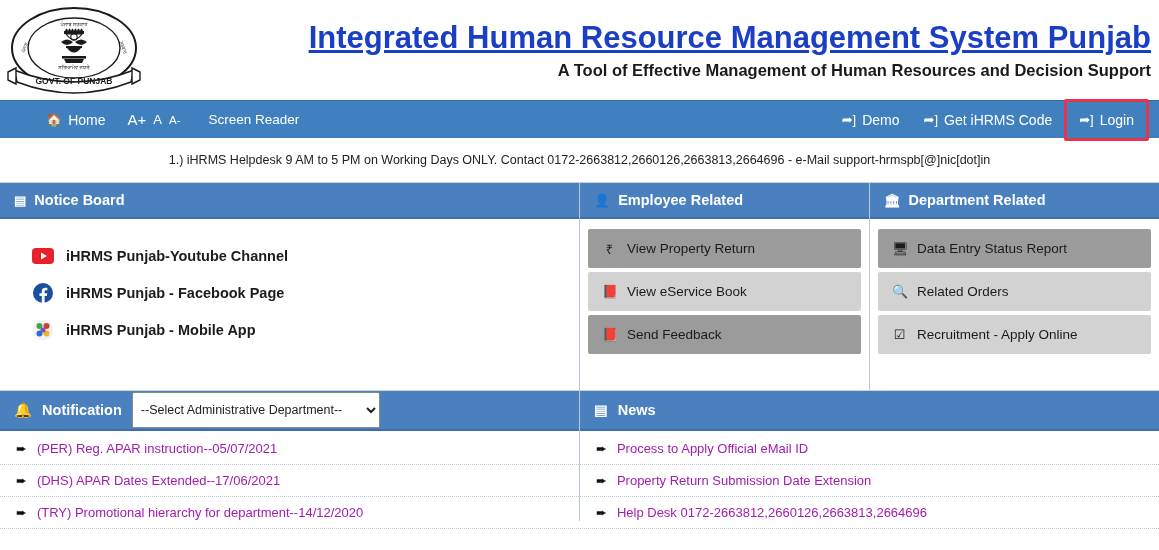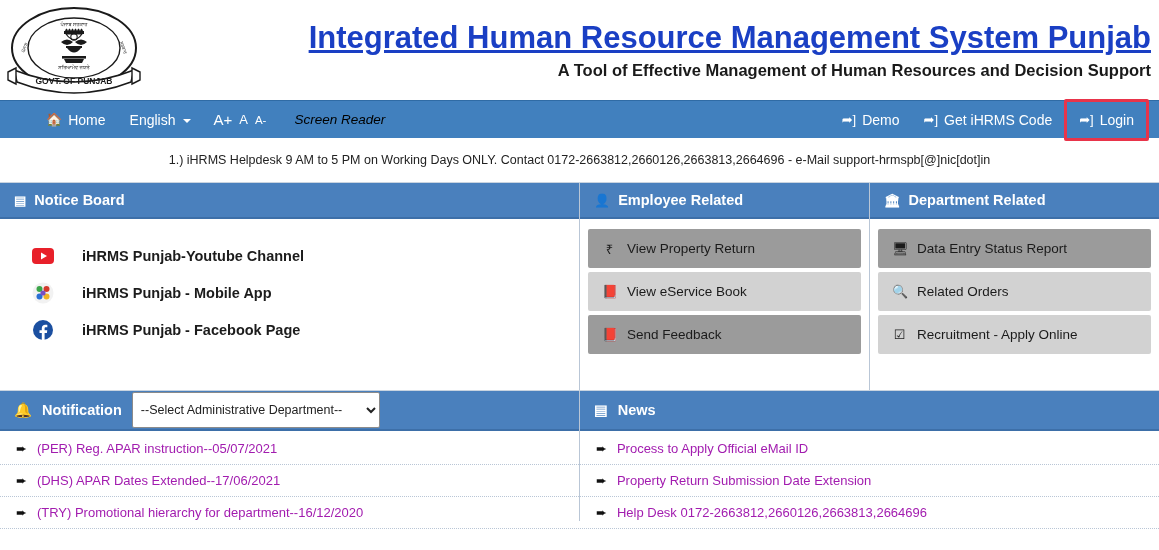--- a/index.html
+++ b/index.html
@@ -55,21 +55,21 @@
   .caret {
     display:inline-block; width:0;height:0;
     border-left:4px solid transparent;border-right:4px solid transparent;
     border-top:4px solid #fff; margin-left:2px; position:relative; top:1px;
   }
   .fontsize-group { display:flex; align-items:flex-end; gap: 7px; padding: 0 6px 0 10px; }
   .fs { color:#fff; text-decoration:none; line-height: 16px; }
   .fs.big { font-size: 15px; }
   .fs.mid { font-size: 13px; }
   .fs.sml { font-size: 11.5px; }
-  .screen-reader { padding-left: 22px; font-size: 13.5px; color:#000000; text-decoration:none;font-style:italic; }
+  .screen-reader { padding-left: 22px; font-size: 13.5px; color:#ffffff; text-decoration:none; }
   .login-wrap { position: relative; padding: 3px; }
   .login-highlight {
     position:absolute; left:0; top:-1px; right:0; bottom:-1px;
     border: 3px solid #e8344a; border-radius: 2px; pointer-events:none;
   }
 
   
   .helpdesk {
     height: 44px; display:flex; align-items:center; justify-content:center;
     font-size: 12.5px; color: #222; background:#fff;
@@ -84,21 +84,21 @@
   .panel-head {
     height: 36px; background:#4a80bd; color:#fff;
     display:flex; align-items:center; gap:8px;
     padding: 0 14px; font-size: 14.5px; font-weight: bold;
     border-bottom: 2px solid #3d6fa8;
   }
   .panel-head .ico { font-size: 13px; line-height:1; }
   .panel-body { padding: 16px 14px; }
 
   .social-list { display:flex; flex-direction:column; gap: 15px; padding: 10px 0 0 18px; }
-  .social-row { display:flex; align-items:center; gap: 28px; text-decoration:none; }
+  .social-row { display:flex; align-items:center; gap: 12px; text-decoration:none; }
   .social-label { font-size: 14.5px; font-weight: bold; color:#1c1c1c; white-space:nowrap; }
   .badge-icon { width:22px; height:22px; flex:0 0 22px; display:flex; align-items:center; justify-content:center; }
 
   .btn-list { padding: 10px 8px 0 8px; display:flex; flex-direction:column; gap: 4px; }
   .lbtn {
     height: 39px; display:flex; align-items:center; gap: 10px;
     padding: 0 14px; font-size: 13.5px; color:#1b1b1b;
     text-decoration:none; border-radius: 2px; white-space:nowrap;
   }
   .lbtn.dark { background:#9b9b9b; }
@@ -170,24 +170,20 @@
   </div>
 
   <div class="navbar">
     <div class="nav-left">
 
       <a class="nav-item" href="#">
         <span class="ico">🏠</span>
         <span>Home</span>
       </a>
 
-      <a class="nav-item" href="#">
-        <span>English</span>
-        <span class="caret"></span>
-      </a>
 
       <span class="fontsize-group">
         <a class="fs big" href="#">A+</a>
         <a class="fs mid" href="#">A</a>
         <a class="fs sml" href="#">A-</a>
       </span>
 
       <a class="screen-reader" href="#">Screen Reader</a>
     </div>
 
@@ -229,42 +225,42 @@
               <svg width="22" height="16" viewBox="0 0 22 16">
                   <rect width="22" height="16" rx="4" fill="#e8202a"></rect>
                   <path d="M9 4.5 L15 8 L9 11.5 Z" fill="#fff"></path>
                 </svg>
             </span>
             <span class="social-label">iHRMS Punjab-Youtube Channel</span>
           </a>
 
           <a class="social-row" href="#">
             <span class="badge-icon">
+              <svg width="20" height="20" viewBox="0 0 20 20">
+                  <circle cx="10" cy="10" r="10" fill="#1b4fa0"></circle>
+                  <path d="M11.6 20v-7h2.3l.35-2.7H11.6V8.6c0-.78.22-1.3 1.33-1.3h1.42V4.9c-.25-.03-1.1-.1-2.08-.1-2.06 0-3.47 1.26-3.47 3.56V10.3H6.5V13h2.3v7z" fill="#fff"></path>
+                </svg>
+            </span>
+            <span class="social-label">iHRMS Punjab - Facebook Page</span>
+          </a>
+
+          <a class="social-row" href="#">
+            <span class="badge-icon">
               <svg width="22" height="22" viewBox="0 0 22 22">
                 <circle cx="11" cy="11" r="10.5" fill="#f2f2f2"></circle>
                 <circle cx="7.5" cy="7" r="3" fill="#3ca54a"></circle>
                 <circle cx="14.5" cy="7" r="3" fill="#d33a2c"></circle>
                 <circle cx="7.5" cy="14.5" r="3" fill="#2a6fd4"></circle>
                 <circle cx="14.5" cy="14.5" r="3" fill="#f0b323"></circle>
                 <circle cx="11" cy="11" r="2.6" fill="#7a4fc0"></circle>
               </svg>
             </span>
             <span class="social-label">iHRMS Punjab - Mobile App</span>
           </a>
 
-          <a class="social-row" href="#">
-            <span class="badge-icon">
-              <svg width="20" height="20" viewBox="0 0 20 20">
-                  <circle cx="10" cy="10" r="10" fill="#1b4fa0"></circle>
-                  <path d="M11.6 20v-7h2.3l.35-2.7H11.6V8.6c0-.78.22-1.3 1.33-1.3h1.42V4.9c-.25-.03-1.1-.1-2.08-.1-2.06 0-3.47 1.26-3.47 3.56V10.3H6.5V13h2.3v7z" fill="#fff"></path>
-                </svg>
-            </span>
-            <span class="social-label">iHRMS Punjab - Facebook Page</span>
-          </a>
-
         </div>
       </div>
     </div>
 
     <div class="panel panel-emp">
       <div class="panel-head">
         <span class="ico">👤</span>
         <span>Employee Related</span>
       </div>
       <div class="btn-list">
@@ -319,21 +315,21 @@
         <a class="link-row" href="#">
           <span class="arrow">➨</span>
           <span class="ltext">(PER) Reg. APAR instruction--05/07/2021</span>
         </a>
         <a class="link-row" href="#">
           <span class="arrow">➨</span>
           <span class="ltext">(DHS) APAR Dates Extended--17/06/2021</span>
         </a>
         <a class="link-row" href="#">
           <span class="arrow">➨</span>
-          <span class="ltext">(TRY) Promotional hierarchy for department--16/12/2020</span>
+          <span class="ltext">(TRY) Promotional hierarchy for department--14/12/2020</span>
         </a>
       </div>
     </div>
 
     <div class="panel panel-news">
       <div class="panel-head2">
         <span class="ico">▤</span>
         <span>News</span>
       </div>
       <div class="link-list">

